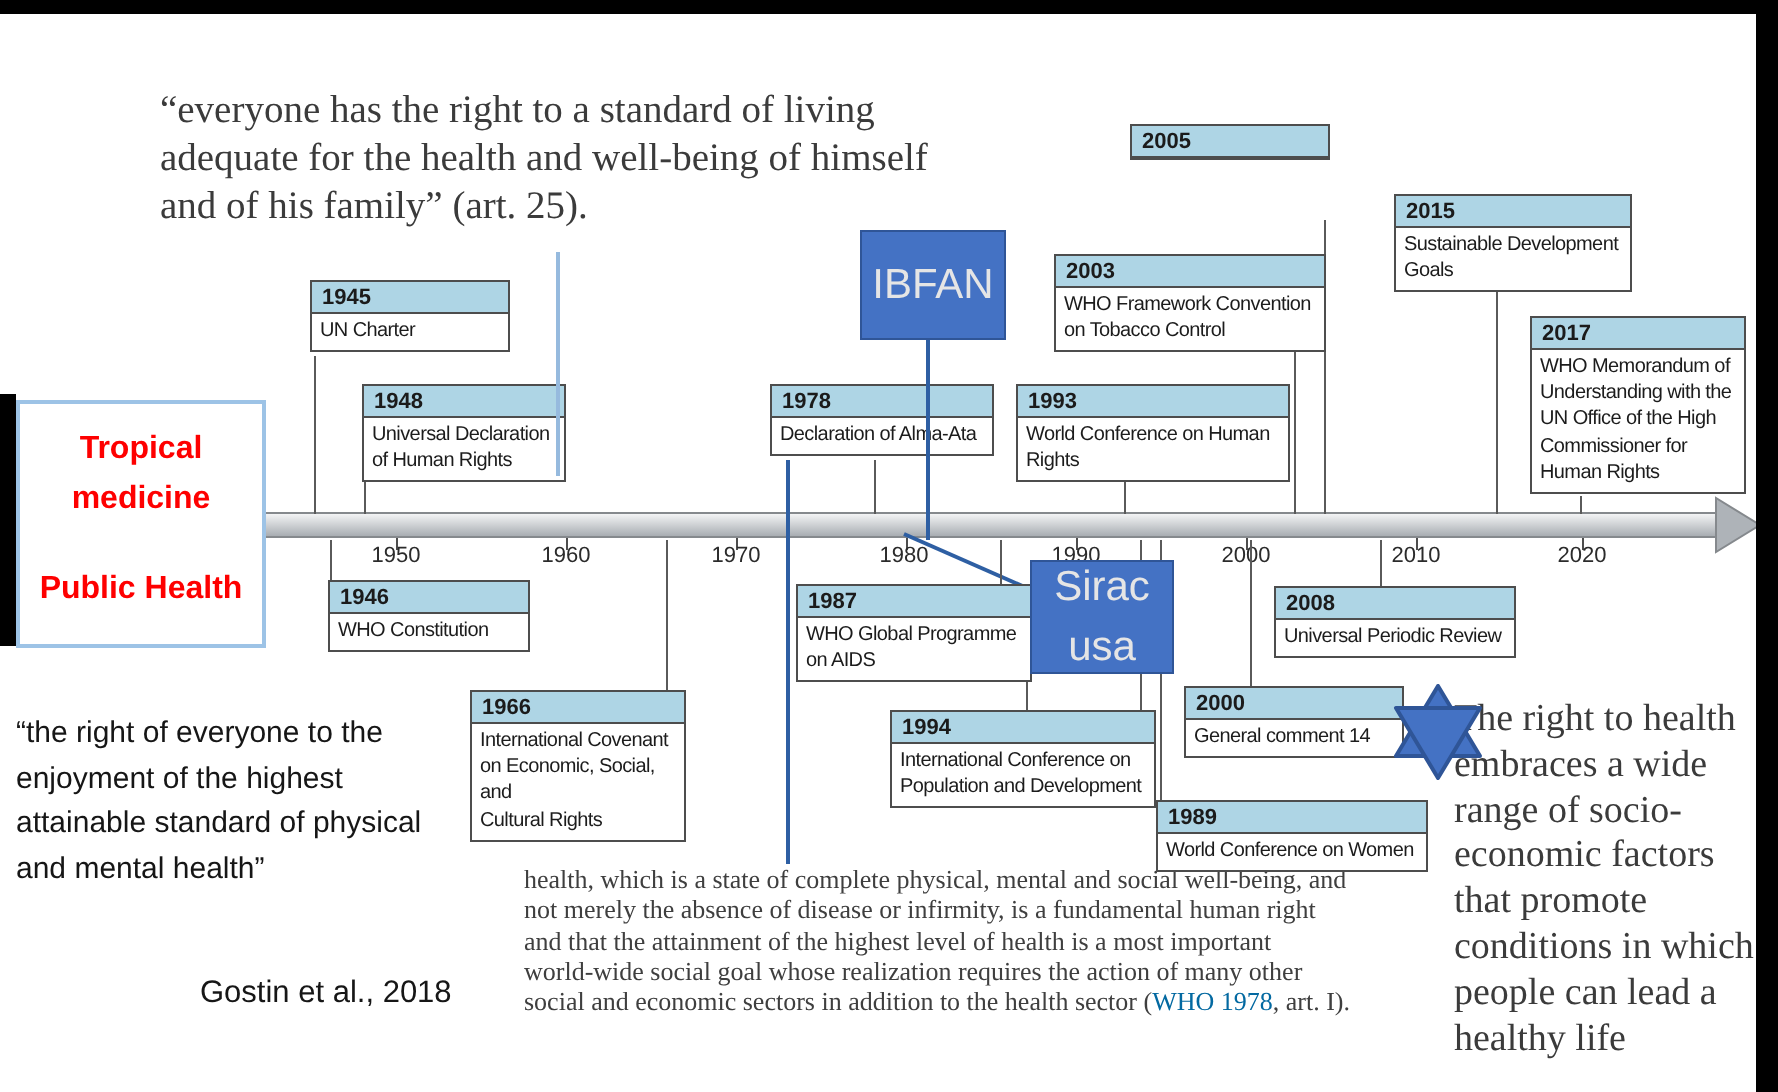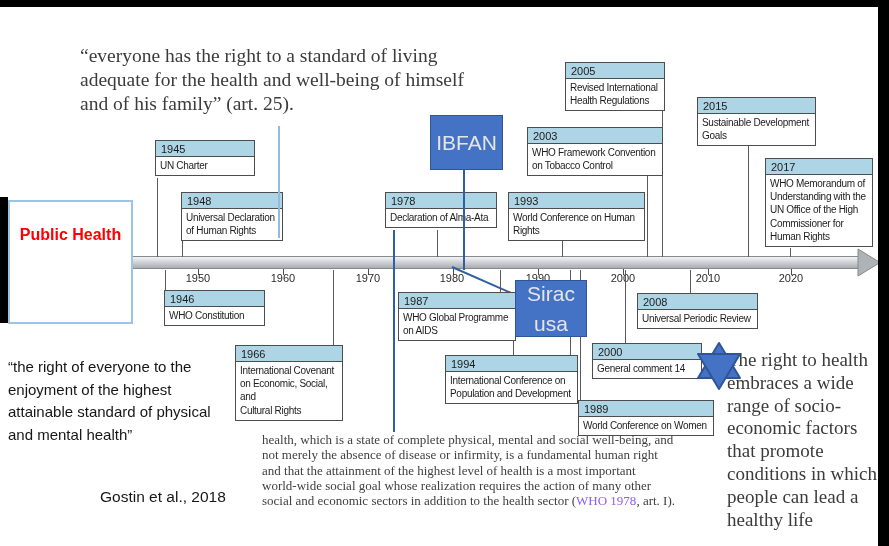--- a/index.html
+++ b/index.html
@@ -10,21 +10,21 @@
   
   .frame-top{left:0;top:0;width:889px;height:7px;background:#000;z-index:10;}
   .frame-right{left:878px;top:0;width:11px;height:546px;background:#000;z-index:10;}
   .frame-left{left:0;top:197px;width:8px;height:126px;background:#000;z-index:10;}
 
   
   .serif{font-family:"Liberation Serif","DejaVu Serif",serif;color:#3b3b3b;white-space:pre-line;}
   .top-quote{left:80px;top:44px;width:470px;font-size:19.5px;line-height:1.24;z-index:3;}
   .right-note{left:727px;top:349px;width:160px;font-size:19px;line-height:1.2;z-index:3;}
   .who-def{left:262px;top:432px;width:455px;font-size:13px;line-height:1.18;color:#3f3f3f;z-index:3;}
-  .who-link{color:#8b5cf6;cursor:pointer;}
+  .who-link{color:#0369a1;cursor:pointer;}
 
   .left-quote{left:8px;top:356px;width:240px;font-size:15px;line-height:1.5;color:#161616;white-space:pre-line;z-index:3;}
   .citation{left:100px;top:488px;font-size:15.5px;color:#161616;z-index:3;}
 
   
   .trop-box{left:8px;top:200px;width:121px;height:120px;background:#fff;border:2px solid #9dc3e6;
             z-index:4;text-align:center;color:#fe0000;font-weight:bold;font-size:16px;line-height:25px;}
   .trop-box .p1{margin:10px 0 0 0;}
   .trop-box .p2{margin:20px 0 0 0;}
 
@@ -34,21 +34,21 @@
   .tick{width:1px;height:6px;background:#4d4d4d;top:269px;z-index:1;}
   .tick-label{top:272px;width:44px;text-align:center;font-size:11px;color:#2b2b2b;z-index:1;}
 
   .conn{width:1px;background:#5a5a5a;z-index:2;}
   .line-blue{width:2px;background:#2e5fa3;z-index:5;}
   .line-lblue{width:2px;background:#96bade;z-index:5;}
   .overlay{left:0;top:0;z-index:2;pointer-events:none;}
 
   
   .evt{background:#fff;border:1px solid #4d4d4d;z-index:4;}
-  .evt-year{background:#aed5e5;border-bottom:1px solid #4d4d4d;font-weight:normal;font-size:11px;
+  .evt-year{background:#aed5e5;border-bottom:1px solid #4d4d4d;font-weight:bold;font-size:11px;
             padding:2px 5px 1px 5px;color:#1b1b1b;}
   .evt-title{padding:2px 4px 3px 4px;font-size:10px;letter-spacing:-0.3px;line-height:1.32;
              color:#1c1c1c;white-space:pre-line;}
 
   
   .blue-box{background:#4472c4;border:1px solid #2f5597;color:#e5e5e5;font-size:21px;
             display:flex;align-items:center;justify-content:center;text-align:center;z-index:6;}
   .ibfan{left:430px;top:115px;width:71px;height:53px;}
   .siracusa{left:515px;top:280px;width:72px;height:57px;padding:0 7px;box-sizing:border-box;
             word-break:break-all;line-height:1.4;}
@@ -77,20 +77,21 @@
 conditions in which
 people can lead a
 healthy life</div>
 <div class="abs serif who-def"><span>health, which is a state of complete physical, mental and social well-being, and
 not merely the absence of disease or infirmity, is a fundamental human right
 and that the attainment of the highest level of health is a most important
 world-wide social goal whose realization requires the action of many other
 social and economic sectors in addition to the health sector (</span><span class="who-link">WHO 1978</span><span>, art. I).</span></div>
 
 <div class="abs trop-box">
+  <div class="p1">Tropical medicine</div>
   <div class="p2">Public Health</div>
 </div>
 
 <div class="abs tl-bar"></div>
 <svg class="abs overlay" width="889" height="546">
   <polygon points="858,249 858,276 880,262.5" fill="#aeb3b8" stroke="#85898d" stroke-width="1"></polygon>
   <line x1="452" y1="267" x2="518" y2="296" stroke="#2e5fa3" stroke-width="2"></line>
 </svg>
 
 <div class="abs tick" style="left:198px"></div>
@@ -149,22 +150,20 @@
   <div class="evt-title">World Conference on Human
 Rights</div>
 </div>
 <div class="abs evt" style="left:527px;top:127px;width:134px">
   <div class="evt-year">2003</div>
   <div class="evt-title">WHO Framework Convention
 on Tobacco Control</div>
 </div>
 <div class="abs evt" style="left:565px;top:62px;width:98px">
   <div class="evt-year">2005</div>
-  <div class="evt-title">Revised International
-Health Regulations</div>
 </div>
 <div class="abs evt" style="left:697px;top:97px;width:117px">
   <div class="evt-year">2015</div>
   <div class="evt-title">Sustainable Development
 Goals</div>
 </div>
 <div class="abs evt" style="left:765px;top:158px;width:106px">
   <div class="evt-year">2017</div>
   <div class="evt-title">WHO Memorandum of
 Understanding with the

